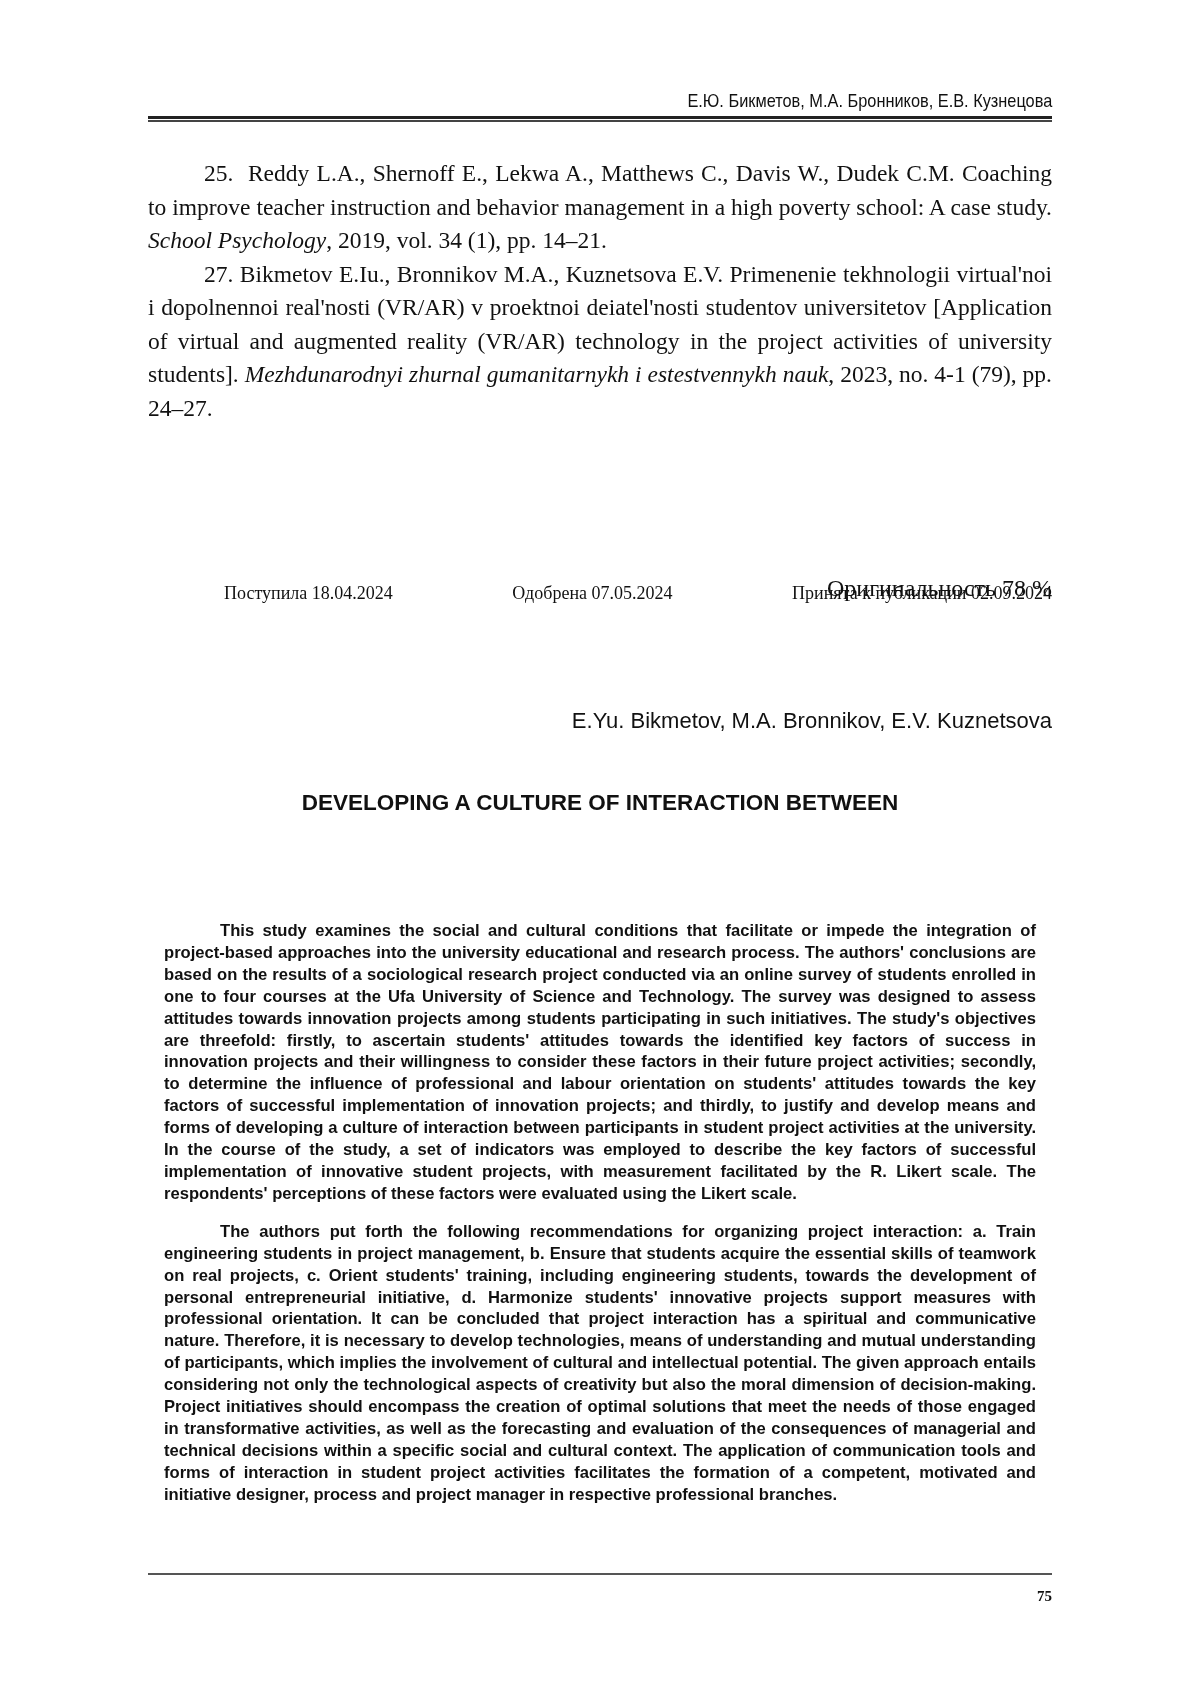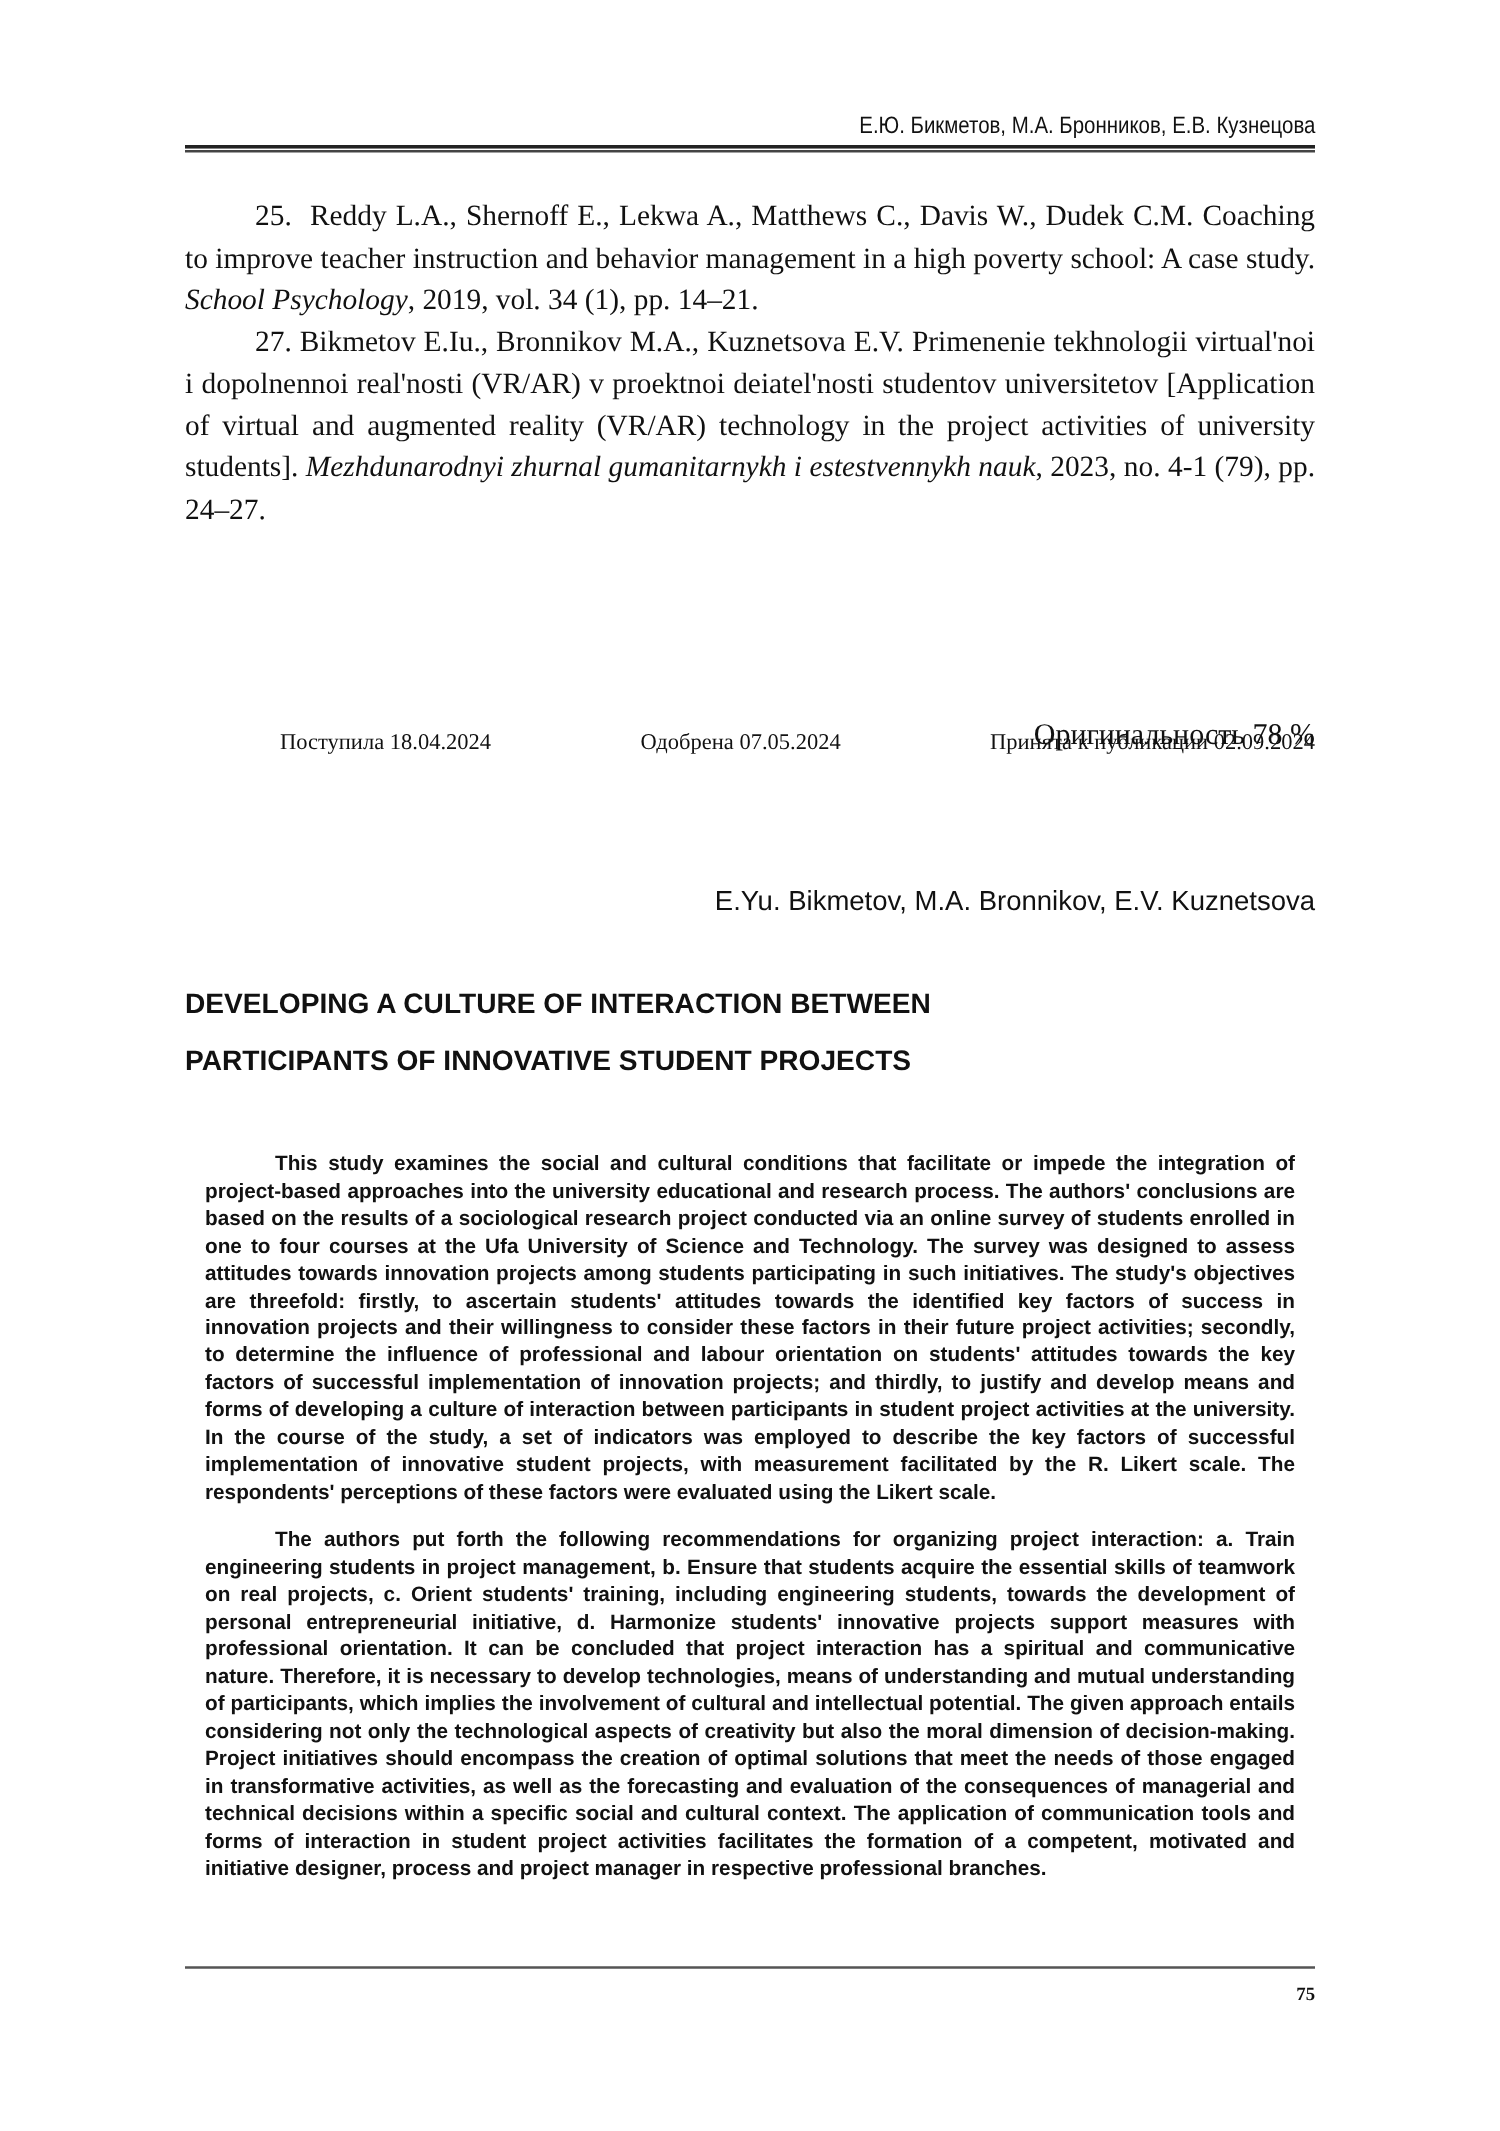--- a/index.html
+++ b/index.html
@@ -32,21 +32,21 @@
     position: absolute; top: 583px; left: 76px; width: 828px;
     font-family: "Liberation Serif", serif; font-size: 18px;
     display: flex; justify-content: space-between;
   }
 
   .authors-en {
     position: absolute; top: 708px; left: 0; width: 904px; text-align: right;
     font-family: "Liberation Sans", sans-serif; font-weight: normal; font-size: 22px;
   }
   .title-en {
-    position: absolute; top: 780px; left: 0; width: 904px; 
+    position: absolute; top: 780px; left: 0; width: 904px; text-align: center;
     font-family: "Liberation Sans", sans-serif; font-weight: bold; font-size: 22.5px;
     line-height: 46px;
   }
 
   .abstract {
     position: absolute; top: 904px; left: 0; width: 904px;
     font-family: "Liberation Sans", sans-serif; font-size: 16.6px; line-height: 21.9px;
     text-align: justify;
   }
   .abstract p { margin: 16px; text-indent: 56px; font-weight: bold; }
@@ -79,21 +79,20 @@
   <div class="dates">
     <span>Поступила 18.04.2024</span>
     <span>Одобрена 07.05.2024</span>
     <span>Принята к публикации 02.09.2024</span>
   </div>
 
   <div class="authors-en">E.Yu. Bikmetov, M.A. Bronnikov, E.V. Kuznetsova</div>
 
   <div class="title-en">
     <div>DEVELOPING A CULTURE OF INTERACTION BETWEEN</div>
-    <div>PARTICIPANTS OF INNOVATIVE STUDENT PROJECTS</div>
   </div>
 
   <div class="abstract">
     <p>This study examines the social and cultural conditions that facilitate or impede the integration of project-based approaches into the university educational and research process. The authors' conclusions are based on the results of a sociological research project conducted via an online survey of students enrolled in one to four courses at the Ufa University of Science and Technology. The survey was designed to assess attitudes towards innovation projects among students participating in such initiatives. The study's objectives are threefold: firstly, to ascertain students' attitudes towards the identified key factors of success in innovation projects and their willingness to consider these factors in their future project activities; secondly, to determine the influence of professional and labour orientation on students' attitudes towards the key factors of successful implementation of innovation projects; and thirdly, to justify and develop means and forms of developing a culture of interaction between participants in student project activities at the university. In the course of the study, a set of indicators was employed to describe the key factors of successful implementation of innovative student projects, with measurement facilitated by the R. Likert scale. The respondents' perceptions of these factors were evaluated using the Likert scale.</p>
     <p>The authors put forth the following recommendations for organizing project interaction: a. Train engineering students in project management, b. Ensure that students acquire the essential skills of teamwork on real projects, c. Orient students' training, including engineering students, towards the development of personal entrepreneurial initiative, d. Harmonize students' innovative projects support measures with professional orientation. It can be concluded that project interaction has a spiritual and communicative nature. Therefore, it is necessary to develop technologies, means of understanding and mutual understanding of participants, which implies the involvement of cultural and intellectual potential. The given approach entails considering not only the technological aspects of creativity but also the moral dimension of decision-making. Project initiatives should encompass the creation of optimal solutions that meet the needs of those engaged in transformative activities, as well as the forecasting and evaluation of the consequences of managerial and technical decisions within a specific social and cultural context. The application of communication tools and forms of interaction in student project activities facilitates the formation of a competent, motivated and initiative designer, process and project manager in respective professional branches.</p>
   </div>
 
   <div class="foot-rule"></div>
   <div class="page-number">75</div>
 </div>

